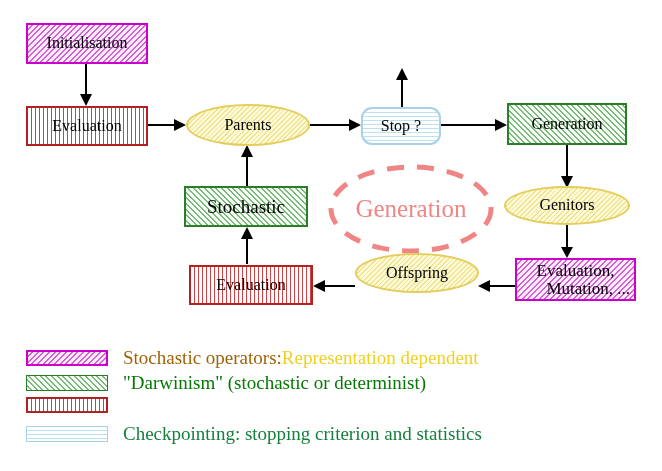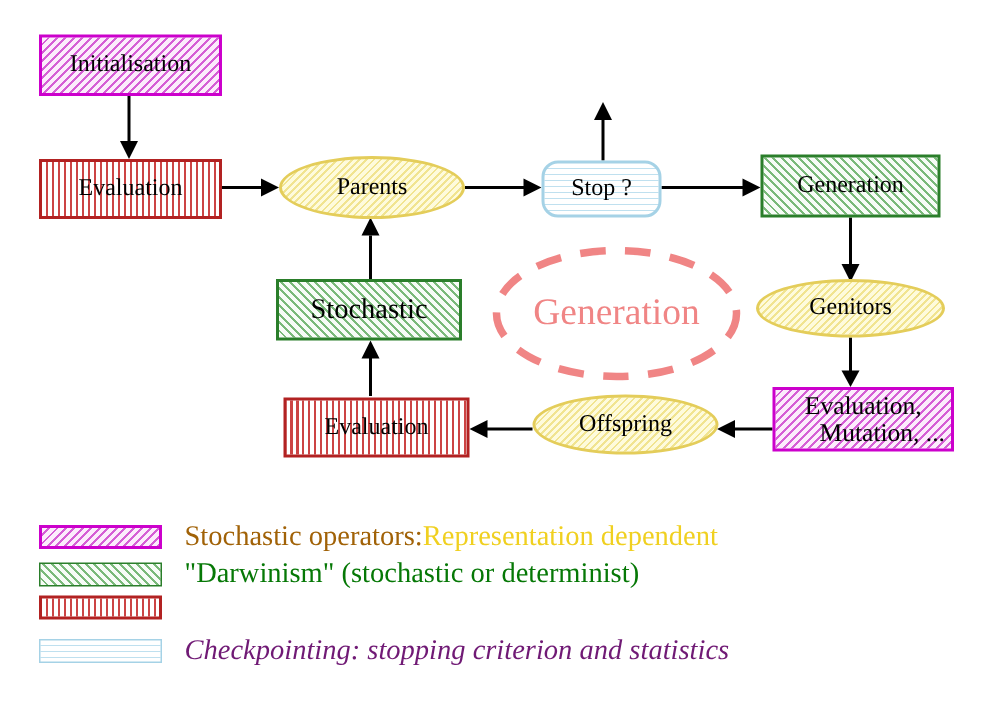--- a/index.html
+++ b/index.html
@@ -39,21 +39,21 @@
   #n-evaluation-top{left:26px;top:106px;width:122px;height:40px;}
   #n-parents{left:186px;top:104px;width:124px;height:42px;}
   #n-stop{left:361px;top:107px;width:80px;height:38px;border-radius:11px;}
   #n-best-individual{left:290px;top:37px;width:204px;height:31px;border-width:1px;}
   #n-selection{left:507px;top:103px;width:120px;height:42px;}
   #n-replacement{left:184px;top:186px;width:124px;height:41px;font-size:19px;}
   #n-genitors{left:504px;top:186px;width:126px;height:39px;}
   #n-crossover{left:515px;top:258px;width:121px;height:43px;font-size:17px;flex-direction:column;}
   #n-crossover .l2{align-self:flex-end;padding-right:4px;}
   #n-evaluation-bottom{left:189px;top:265px;width:124px;height:40px;}
-  #n-offspring{left:355px;top:263px;width:124px;height:40px;}
+  #n-offspring{left:355px;top:253px;width:124px;height:40px;}
   
   #n-generation{position:absolute;left:327px;top:163px;width:168px;height:92px;}
   #n-generation .gen-label{
     position:absolute;inset:0;display:flex;align-items:center;justify-content:center;
     font-size:25px;color:#f08585;
   }
   
   #arrows{position:absolute;left:0;top:0;width:662px;height:471px;pointer-events:none;}
   
   .legend-row{position:absolute;display:flex;align-items:center;}
@@ -64,21 +64,21 @@
   #lg-3{left:26px;top:397px;}
   #lg-4{left:26px;top:423px;}
   #lg-1 .swatch{border-width:2px;}
   #lg-2 .swatch{border-width:1px;}
   #lg-3 .swatch{border-width:2px;}
   #lg-4 .swatch{border-width:1px;}
   .c-magenta{color:#a16207;}
   .c-gold{color:#f0d020;}
   .c-green{color:#067806;}
   .c-red{color:#cc2222;}
-  .c-blue{color:#701a75;font-style:italic;}
+  .c-blue{color:#15803d;}
   .gap{}
 </style>
 </head>
 <body>
 
 <div id="canvas">
 
   <svg id="arrows" viewBox="0 0 662 471">
     <g stroke="#000" stroke-width="2" fill="#000">
       <g>

